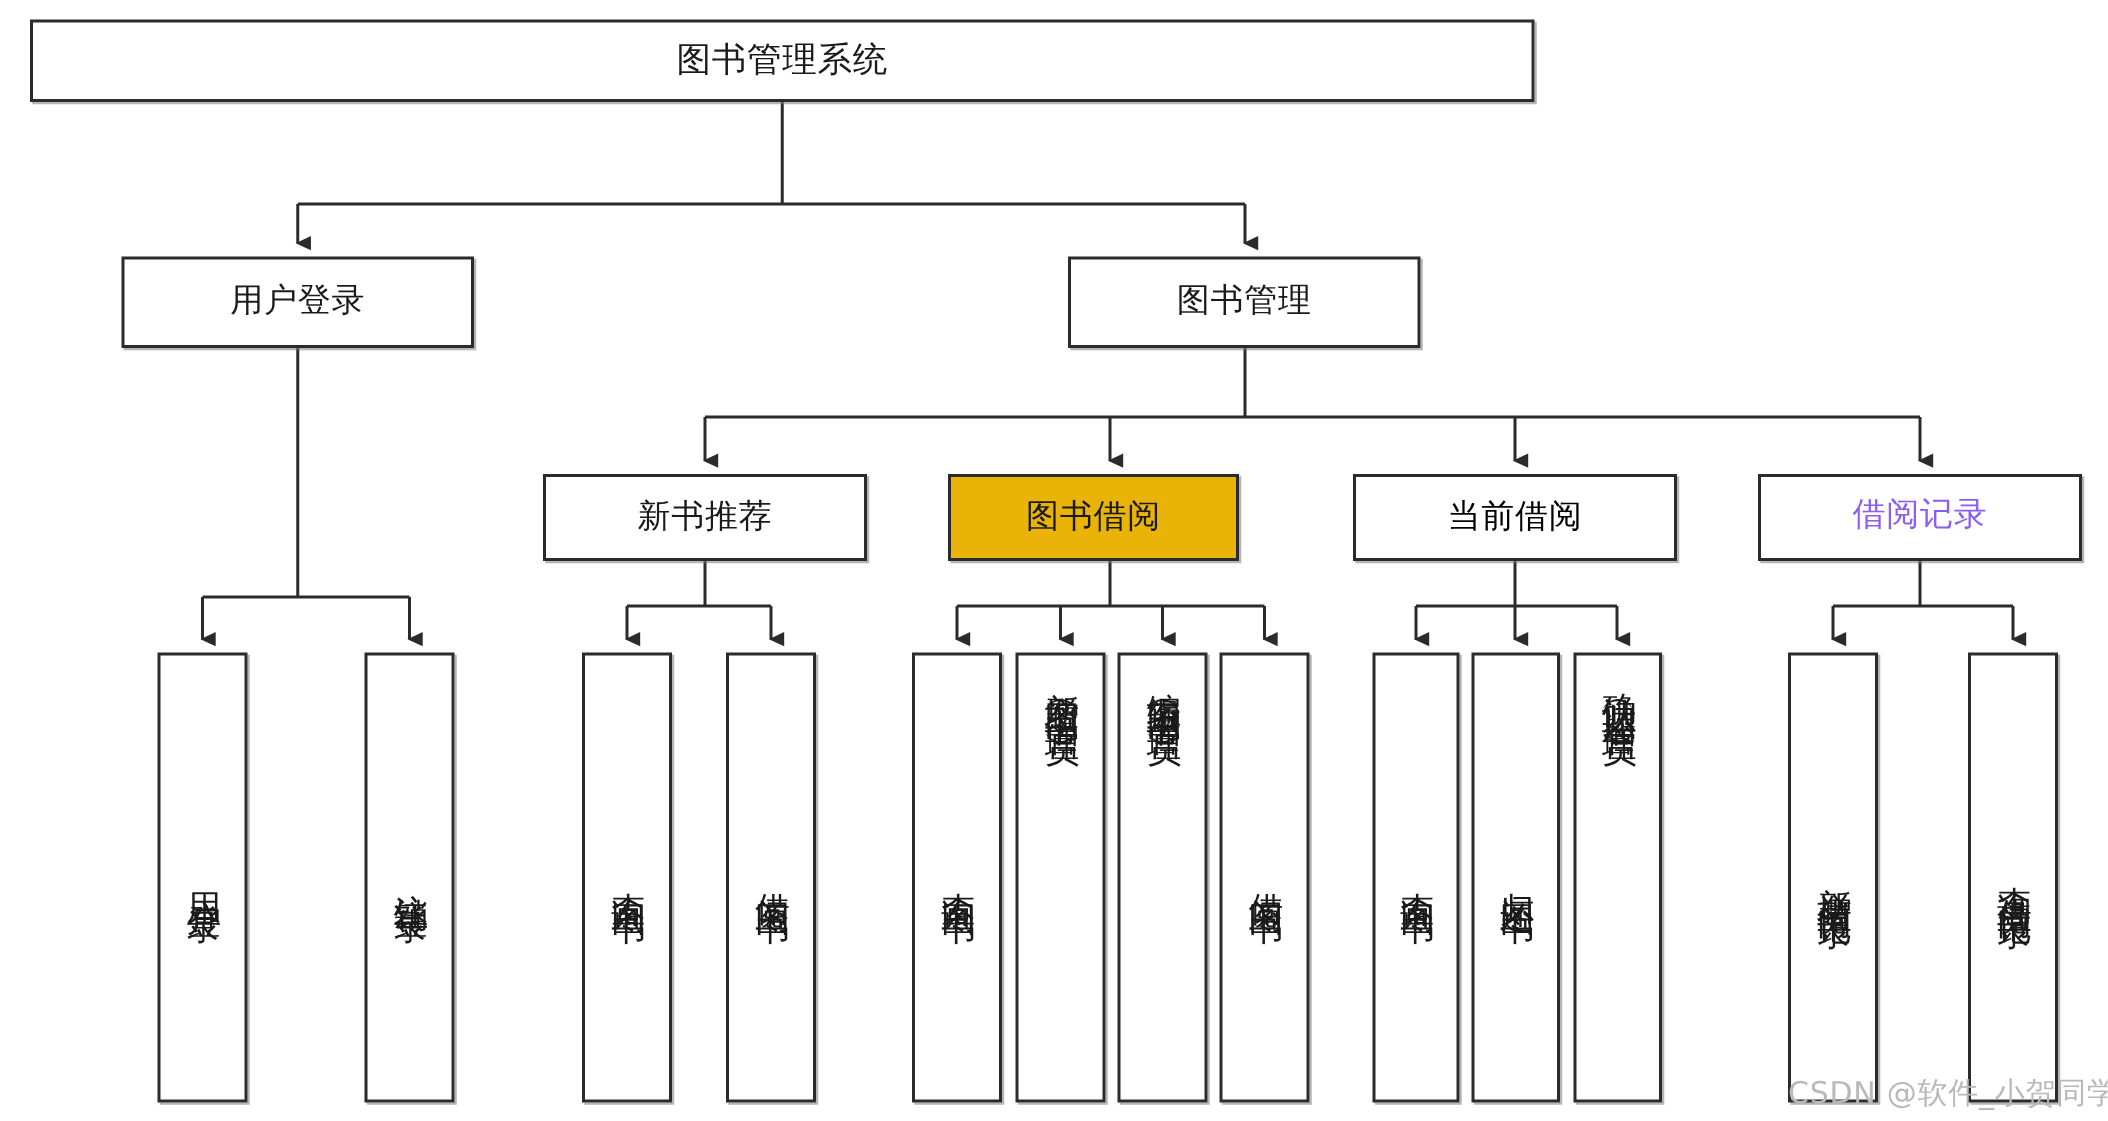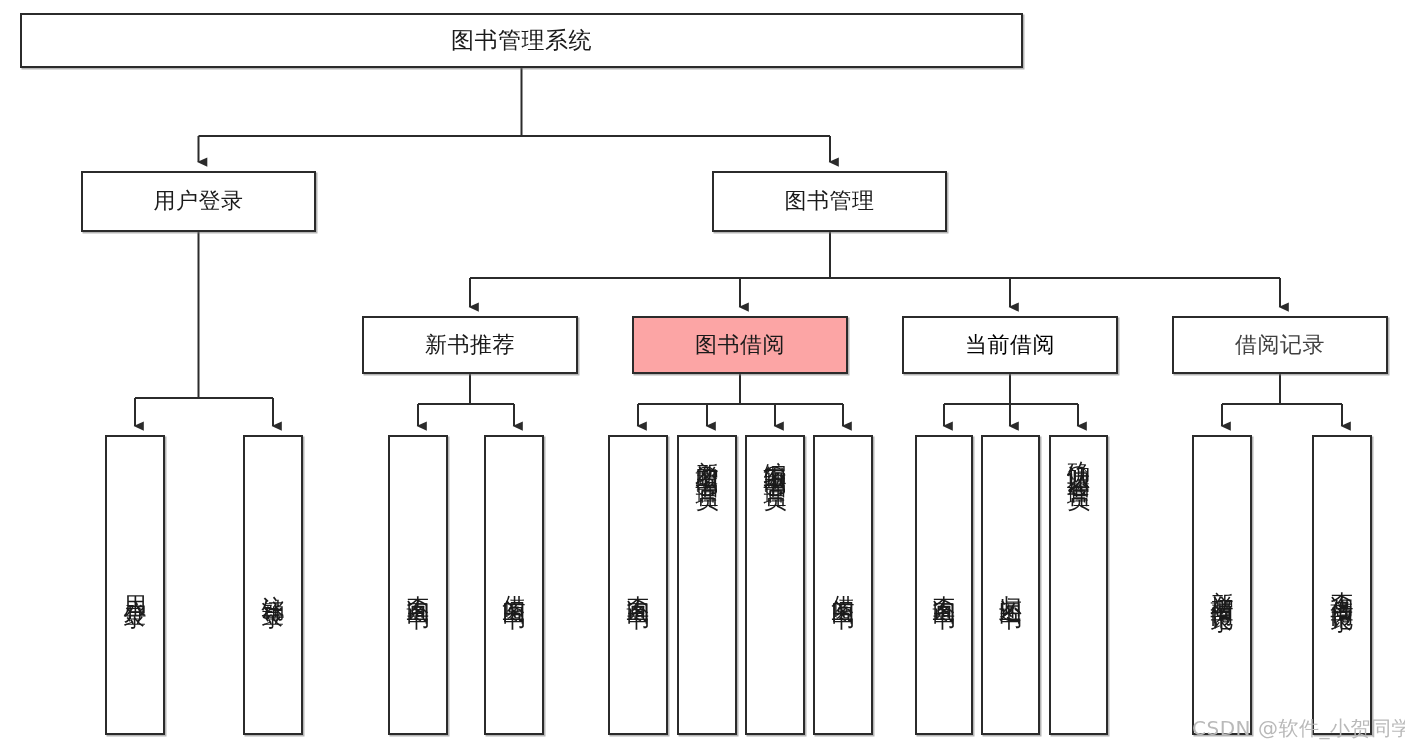--- a/index.html
+++ b/index.html
@@ -138,28 +138,28 @@
   <div class="node-box node-level1" style="left: 81px; top: 171px; width: 235px; height: 61px; border-color: rgb(43, 43, 43); background: rgb(255, 255, 255);">
     <span class="node-label" style="color: rgb(26, 26, 26);">用户登录</span>
   </div>
   <div class="node-box node-level1" style="left: 712px; top: 171px; width: 235px; height: 61px; border-color: rgb(43, 43, 43); background: rgb(255, 255, 255);">
     <span class="node-label" style="color: rgb(26, 26, 26);">图书管理</span>
   </div>
 
   <div class="node-box node-level2" style="left: 362px; top: 316px; width: 216px; height: 58px; border-color: rgb(43, 43, 43); background: rgb(255, 255, 255);">
     <span class="node-label" style="color: rgb(26, 26, 26);">新书推荐</span>
   </div>
-  <div class="node-box node-level2" style="left: 632px; top: 316px; width: 216px; height: 58px; border-color: rgb(43, 43, 43); background: #fca5a5;">
+  <div class="node-box node-level2" style="left: 632px; top: 316px; width: 194px; height: 58px; border-color: rgb(43, 43, 43); background: #eab308;">
     <span class="node-label" style="color: rgb(26, 26, 26);">图书借阅</span>
   </div>
   <div class="node-box node-level2" style="left: 902px; top: 316px; width: 216px; height: 58px; border-color: rgb(43, 43, 43); background: rgb(255, 255, 255);">
     <span class="node-label" style="color: #000000;">当前借阅</span>
   </div>
   <div class="node-box node-level2" style="left: 1172px; top: 316px; width: 216px; height: 58px; border-color: rgb(43, 43, 43); background: rgb(255, 255, 255);">
-    <span class="node-label" style="color: #404040;">借阅记录</span>
+    <span class="node-label" style="color: #8b5cf6; font-family: Liberation Mono, monospace;">借阅记录</span>
   </div>
 
   <div class="node-box node-leaf" style="left: 105px; top: 435px; width: 60px; height: 300px; align-items: center; padding-top: 0px; border-color: rgb(43, 43, 43); background: rgb(255, 255, 255);">
     <span class="node-label" style="color: rgb(26, 26, 26);">用户登录</span>
   </div>
   <div class="node-box node-leaf" style="left: 243px; top: 435px; width: 60px; height: 300px; align-items: center; padding-top: 0px; border-color: rgb(43, 43, 43); background: rgb(255, 255, 255);">
     <span class="node-label" style="color: rgb(26, 26, 26);">注销登录</span>
   </div>
   <div class="node-box node-leaf" style="left: 388px; top: 435px; width: 60px; height: 300px; align-items: center; padding-top: 0px; border-color: rgb(43, 43, 43); background: rgb(255, 255, 255);">
     <span class="node-label" style="color: rgb(26, 26, 26);">查询图书</span>

